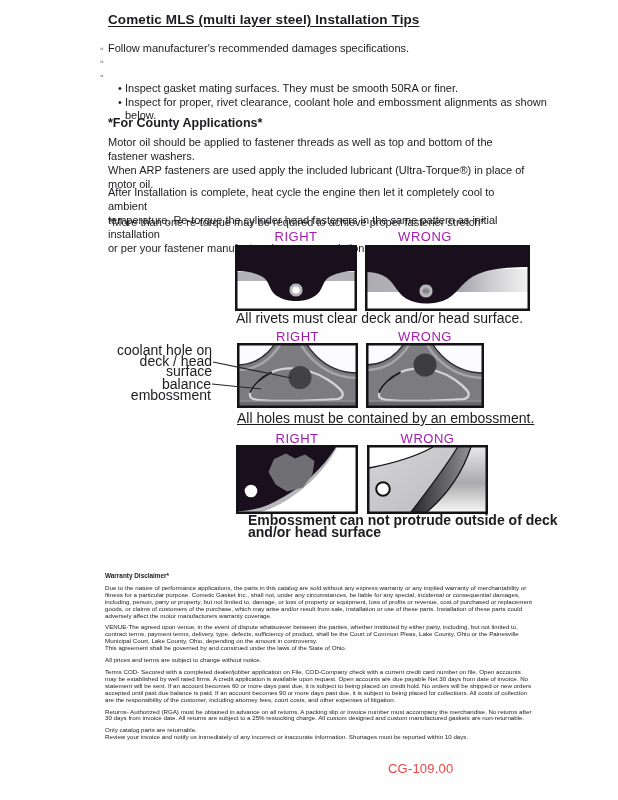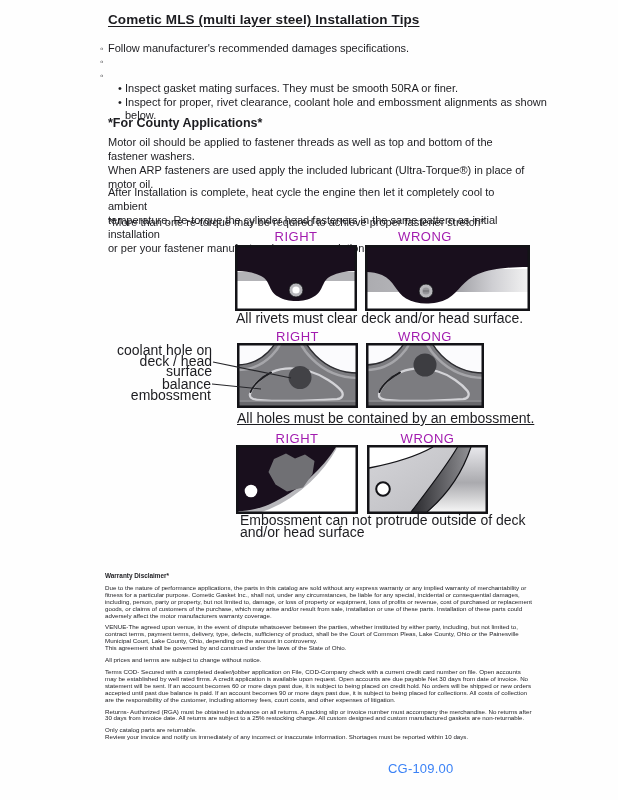--- a/index.html
+++ b/index.html
@@ -44,27 +44,27 @@
   .cap2{left:237px;top:412px;text-decoration:underline;}
   .ann{font-size:14px;line-height:10.5px;text-align:right;white-space:pre-line;color:#1c1c20;}
   .ann1{left:105px;top:345px;width:107px;}
   .ann2{left:105px;top:379px;width:106px;}
   .leaders{left:108px;top:330px;pointer-events:none;}
 
   .r3-right-label{left:236px;top:431px;width:122px;}
   .r3-wrong-label{left:367px;top:431px;width:121px;}
   .svg-r3a{left:236px;top:445px;}
   .svg-r3b{left:367px;top:445px;}
-  .cap3{left:240px;top:514px;}
+  .cap3{left:248px;top:514px;font-weight:bold;}
 
   .disclaimer{left:105px;top:573px;width:428px;font-size:6.2px;line-height:6.9px;color:#222226;}
   .d-head{font-weight:bold;font-size:6.4px;margin:0 0 5px 0;}
   .d-p{margin:0 0 5px 0;white-space:pre-line;}
 
-  .footer-code{left:388px;top:761px;font-size:13px;color:#3b82f6;letter-spacing:.2px;}
+  .footer-code{left:388px;top:761px;font-size:13px;color:#ef4444;letter-spacing:.2px;}
 </style>
 </head>
 <body>
 
 <h1 class="abs title">Cometic MLS (multi layer steel) Installation Tips</h1>
 
 <div class="abs bullets">
   <div class="bl">
     <span class="m">◦</span>
     <span>Follow manufacturer's recommended damages specifications.</span>

